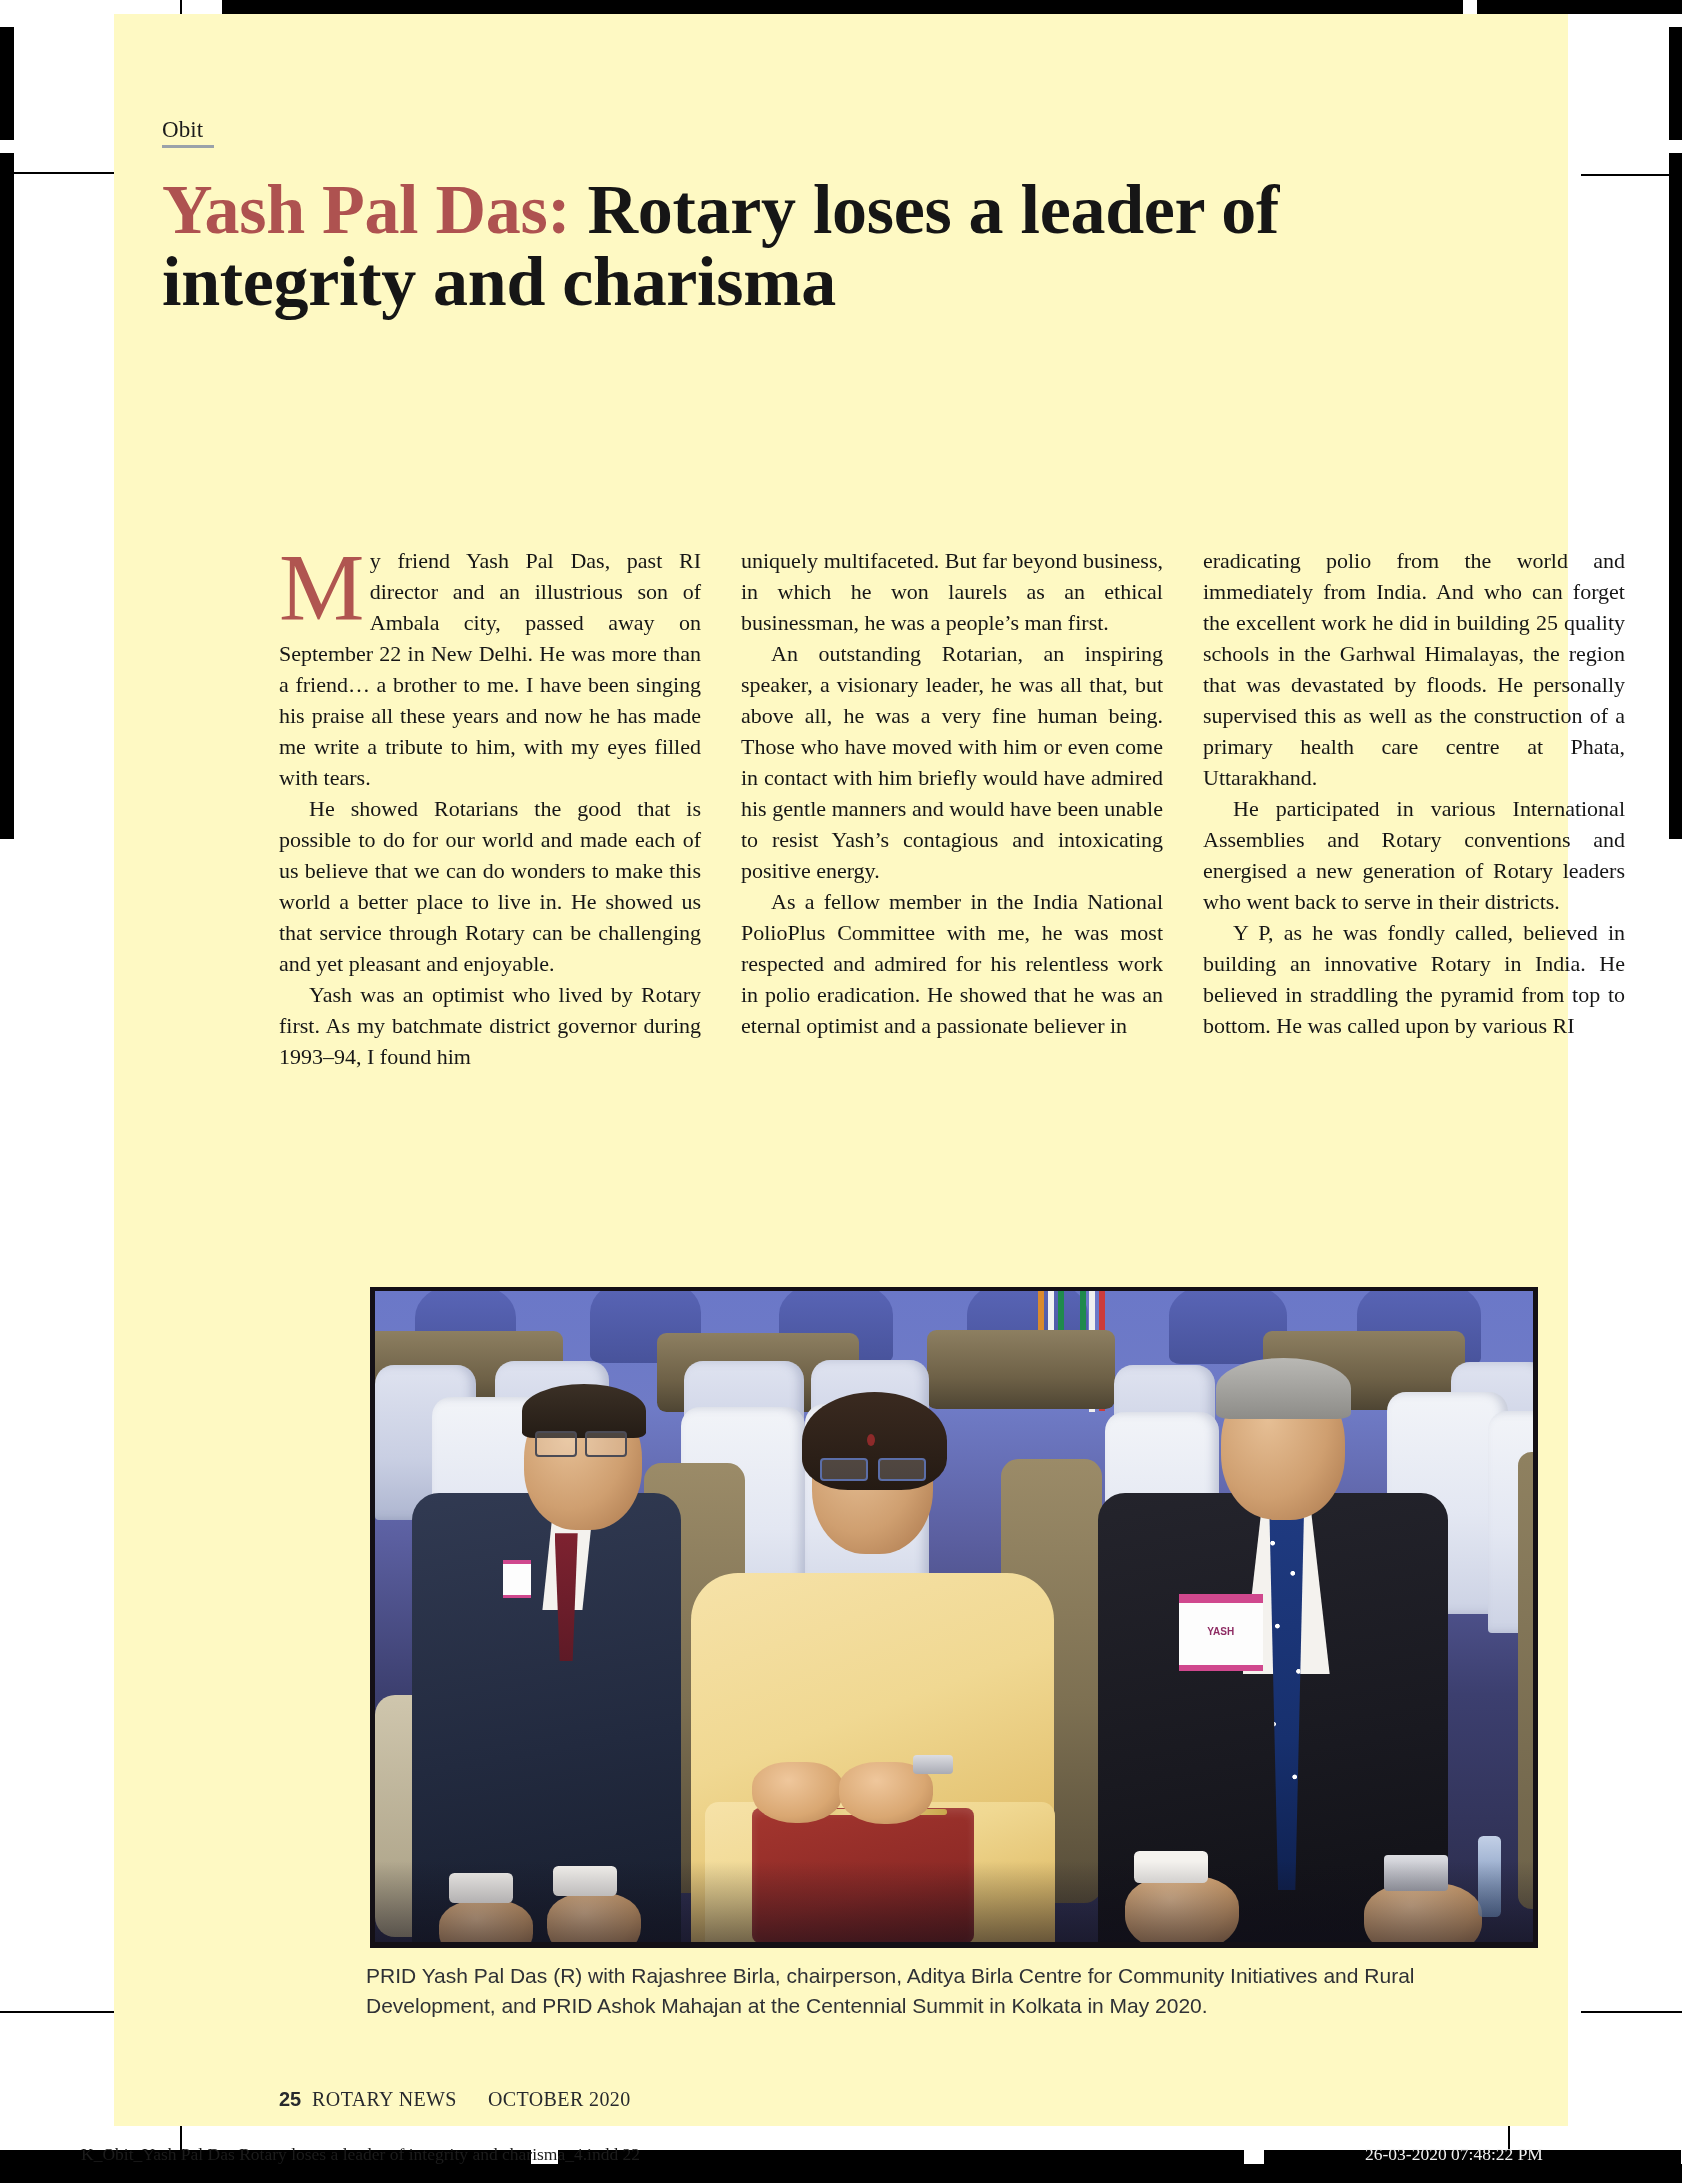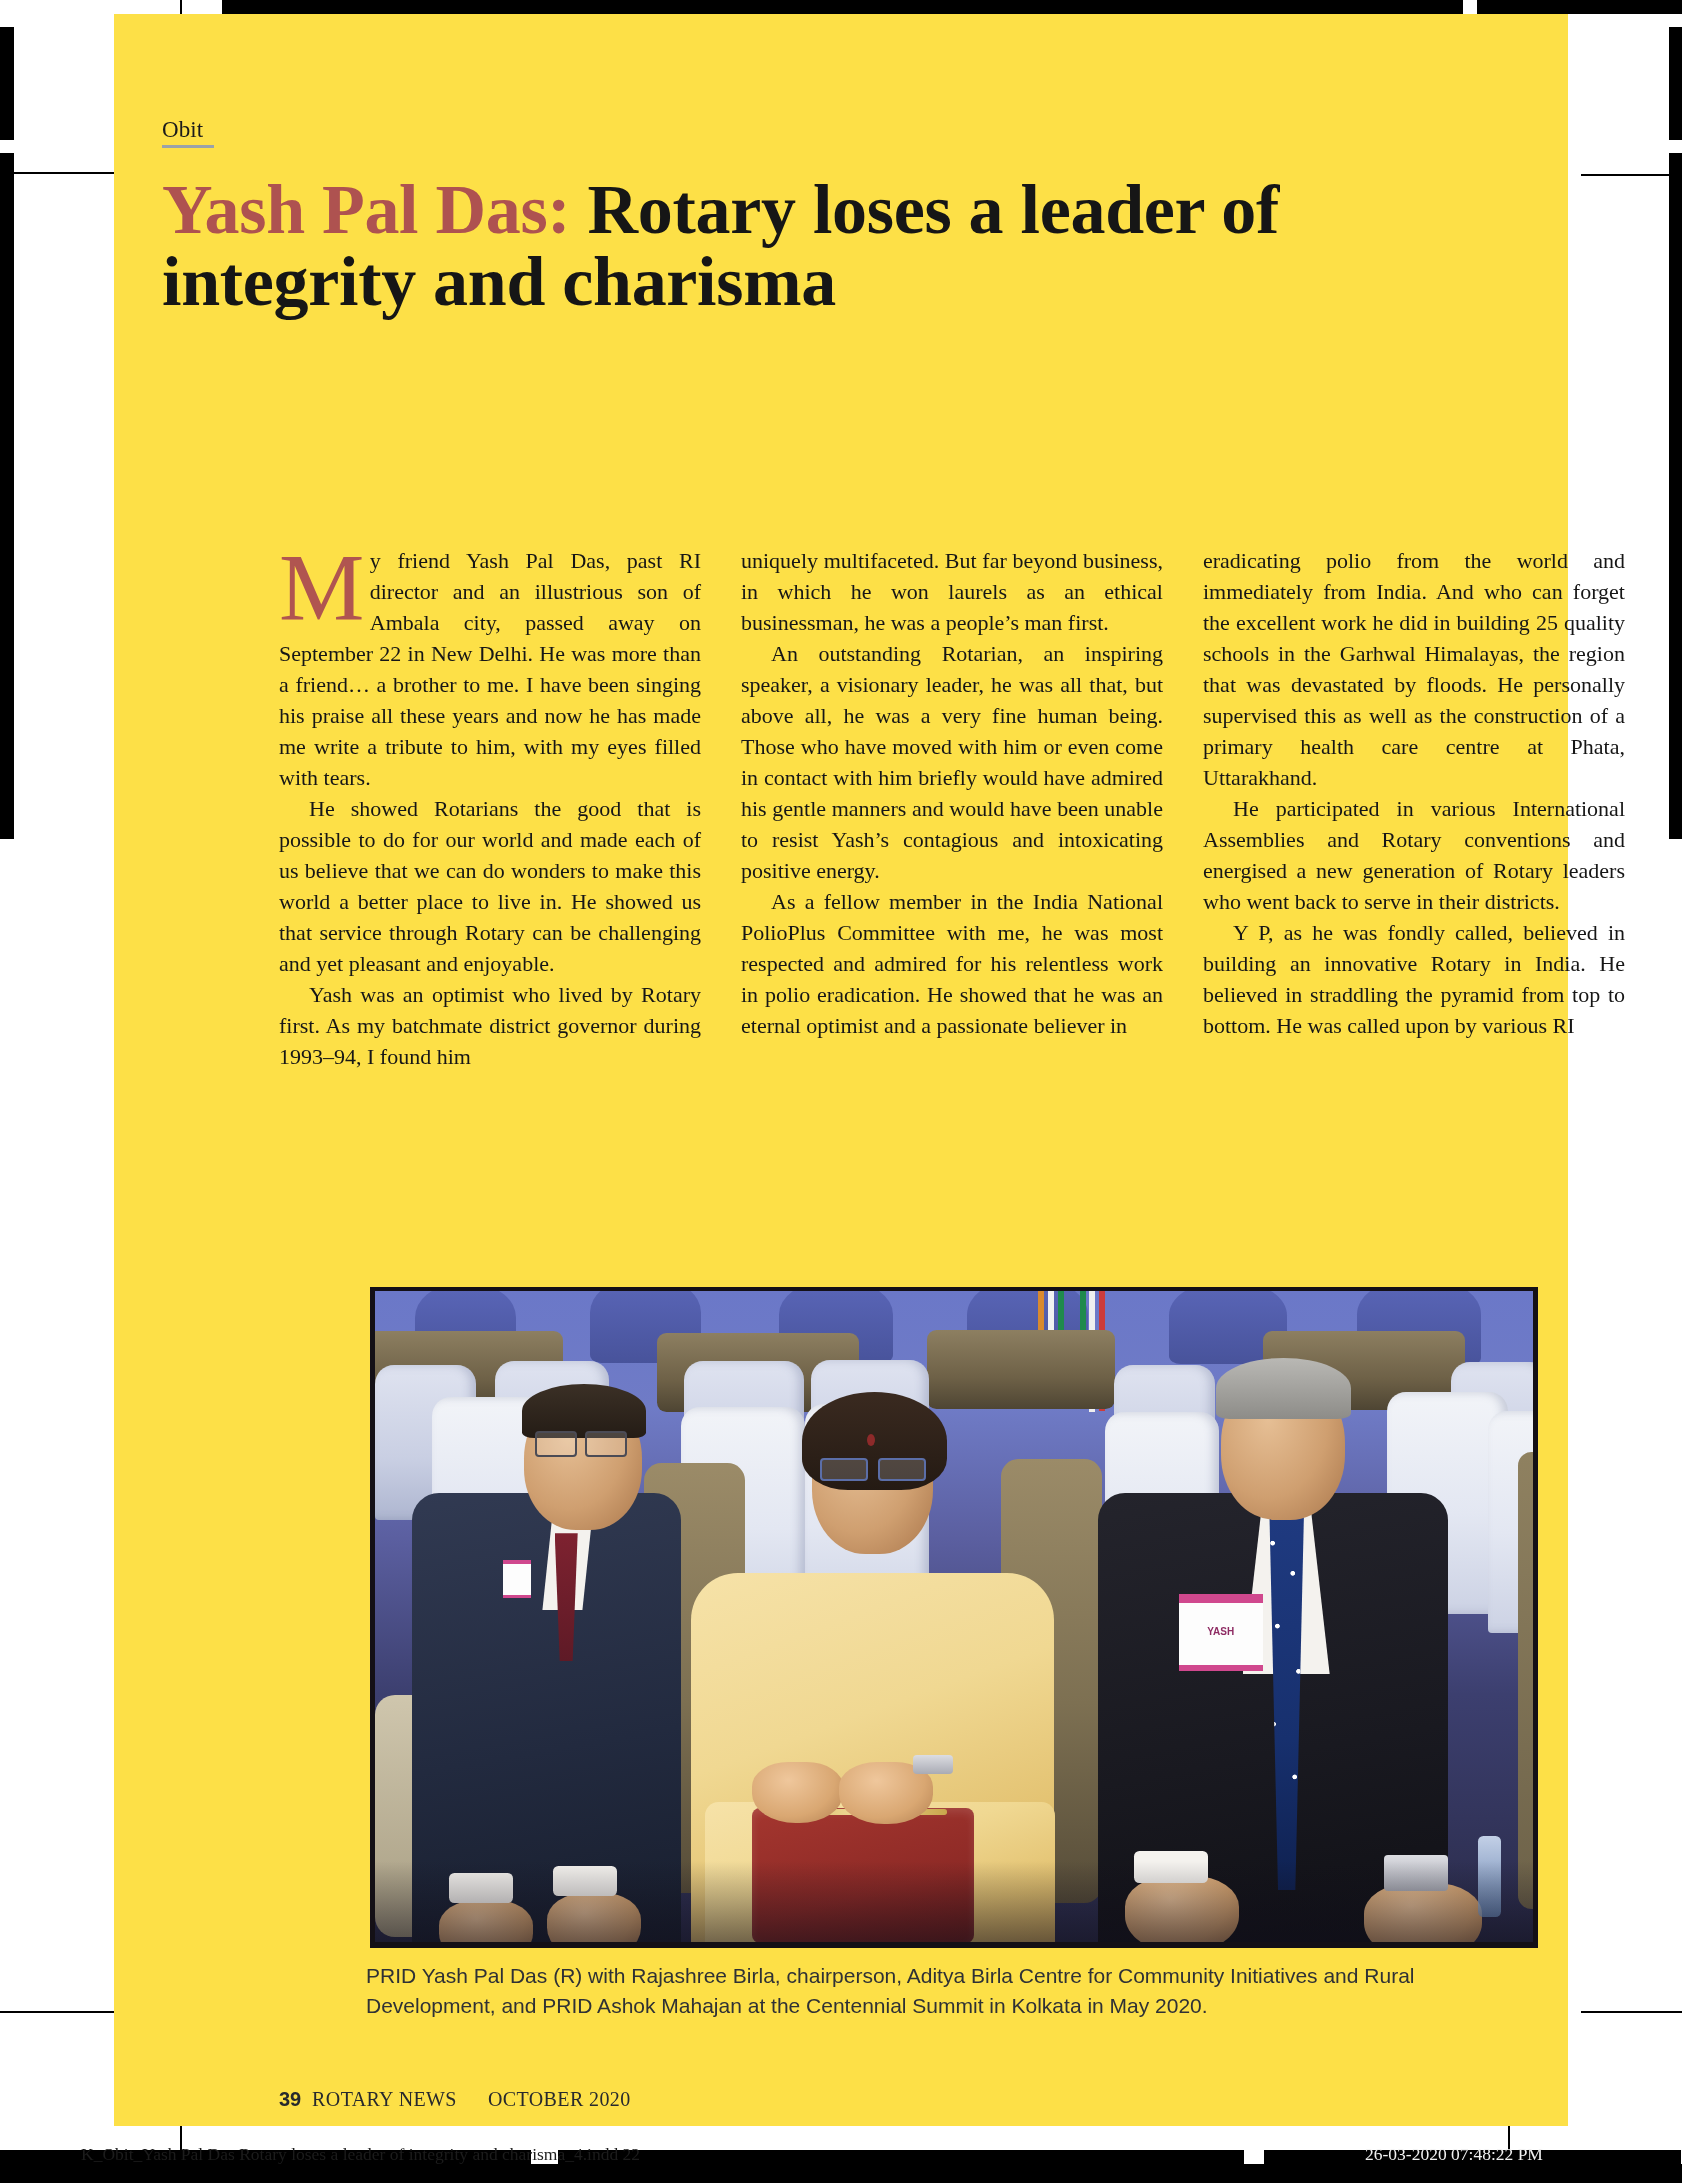--- a/index.html
+++ b/index.html
@@ -41,21 +41,21 @@
   .cm-v-br { left: 1508px; top: 2058px;width: 2px; height: 125px; }
   .cm-h-br { left: 1581px; top: 2011px;width: 102px; height: 2px; }
 
   
   #sheet {
     position: absolute;
     left: 114px;
     top: 13.5px;
     width: 1454px;
     height: 2112px;
-    background: #fde047;
+    background: #fef9c3;
   }
 
   
   #kicker-wrap {
     position: absolute;
     left: 48px;
     top: 104px;
     width: 175px;
   }
   .kicker-text {
@@ -429,21 +429,21 @@
 
         <div style="position:absolute; left:1103px; top:545px; width:23px; height:81px; background:linear-gradient(180deg,rgba(220,235,255,.85),rgba(120,160,210,.7)); border-radius:5.4px;"></div>
 
         <div style="position:absolute; left:0; bottom:0; width:100%; height:81px; background:linear-gradient(180deg,rgba(20,18,32,0) 0%, rgba(16,14,26,.55) 100%);"></div>
       </div>
     </div>
 
     <div id="caption">PRID Yash Pal Das (R) with Rajashree Birla, chairperson, Aditya Birla Centre for Community Initiatives and Rural Development, and PRID Ashok Mahajan at the Centennial Summit in Kolkata in May 2020.</div>
 
     <div id="folio">
-      <span class="pg">39</span>
+      <span class="pg">25</span>
       <span class="pub">ROTARY NEWS</span>
       <span class="sep"></span>
       <span class="pub">OCTOBER 2020</span>
     </div>
 
   </div>
 
   <div id="slug-left">K_Obit_Yash Pal Das Rotary loses a leader of integrity and charisma_4.indd   22</div>
   <div id="slug-right">26-03-2020   07:48:22 PM</div>
 

